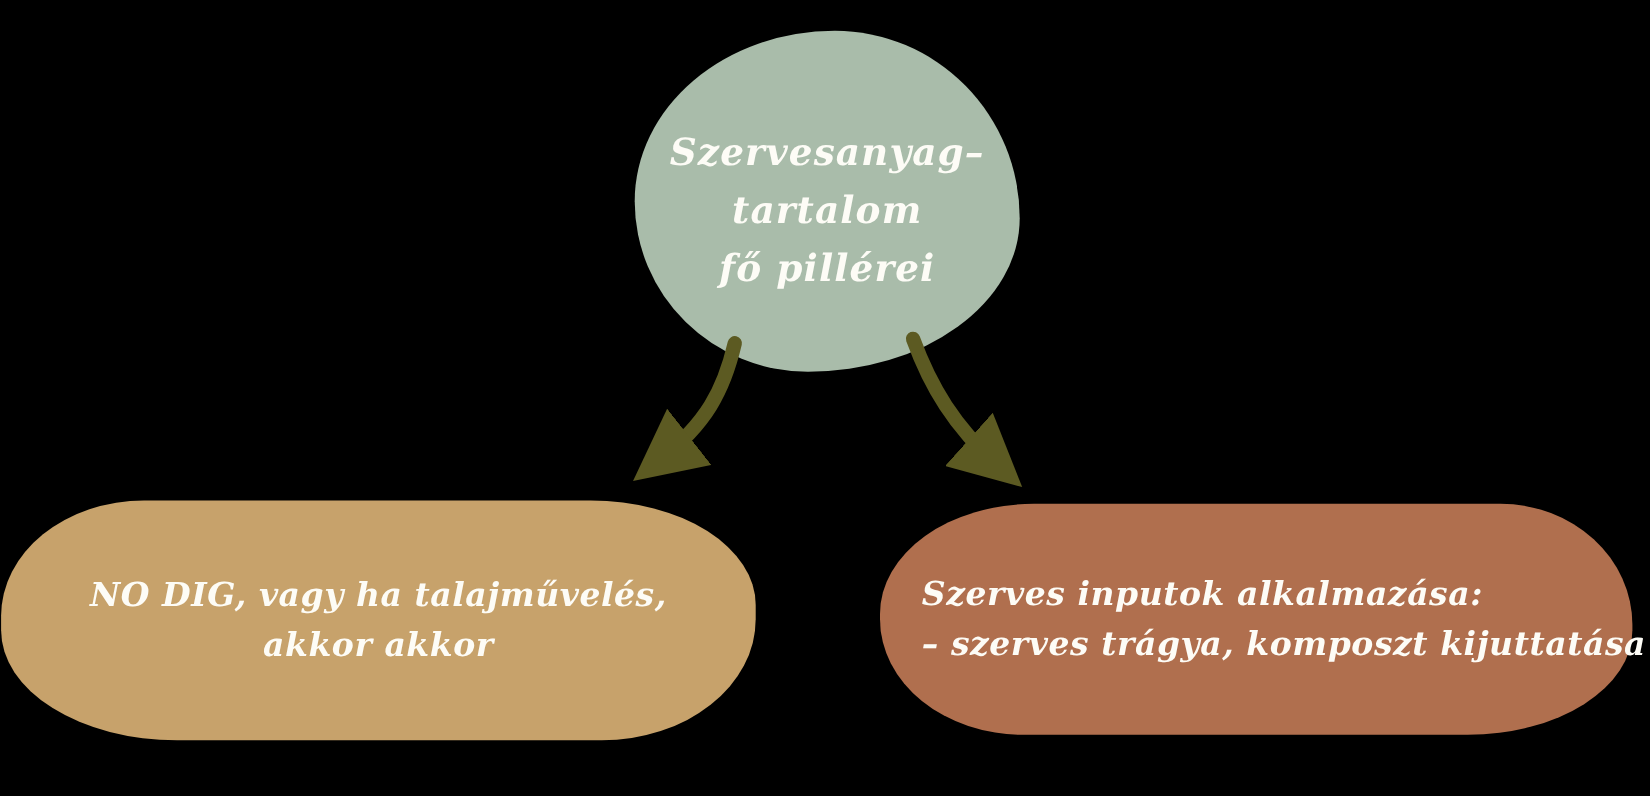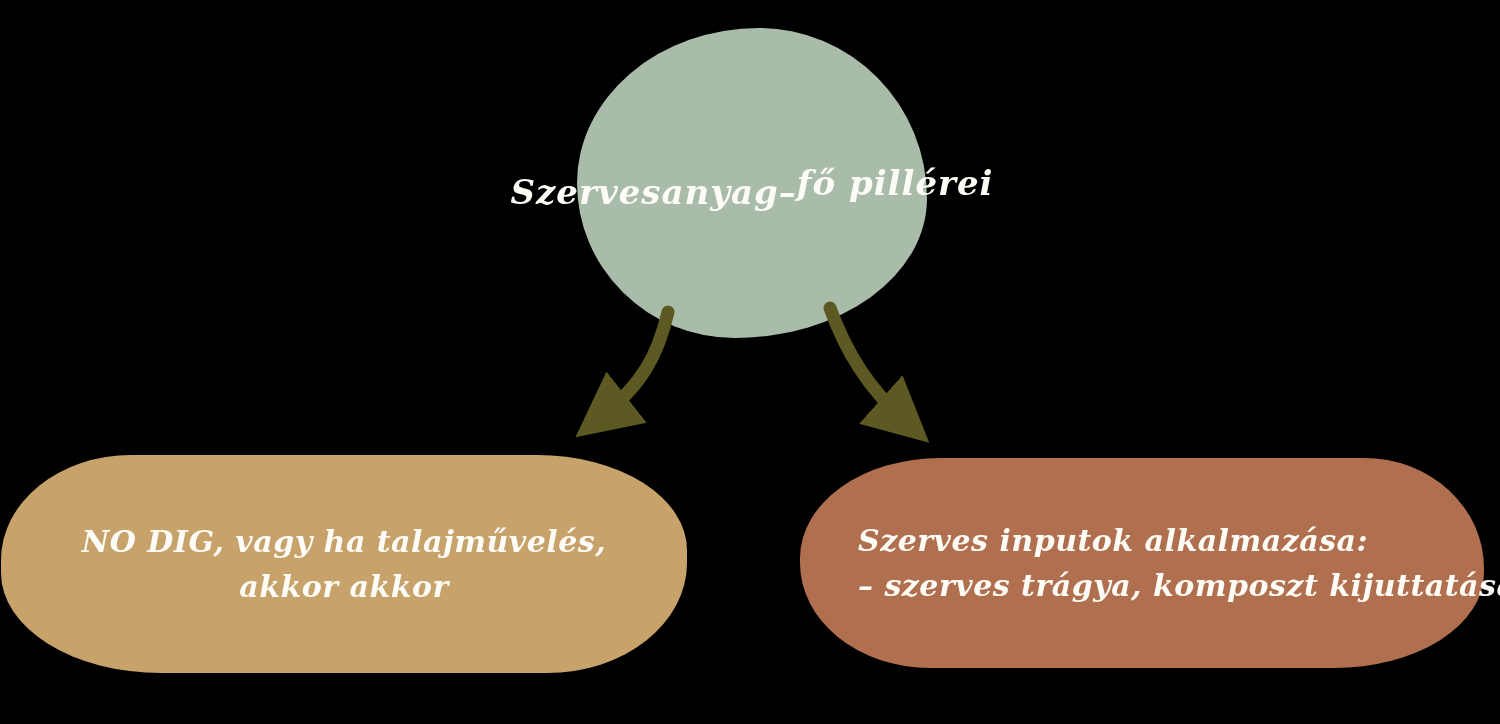--- a/index.html
+++ b/index.html
@@ -19,21 +19,21 @@
   
   .center-node {
     position: absolute;
     left: 577px;
     top: 28px;
     width: 350px;
     height: 310px;
     background: #a9bcaa;
     border-radius: 52% 48% 55% 45% / 50% 55% 45% 50%;
     display: flex;
-    flex-direction: row;
+    flex-direction: column;
     align-items: center;
     justify-content: center;
     text-align: center;
   }
   .center-node .line {
     color: #fdfcf6;
     font-size: 34px;
     font-style: italic;
     font-weight: 600;
     line-height: 1.55;
@@ -83,30 +83,31 @@
     top: 458px;
     width: 684px;
     height: 210px;
     background: #b06f4e;
     border-radius: 140px 120px 150px 130px / 100px 110px 95px 105px;
     text-align: left;
     align-items: flex-start;
     padding-left: 0;
   }
   .blob-right .line {
-    margin-left: 58px;
+    margin-left: 38px;
   }
 </style>
 </head>
 <body>
 
 <div class="canvas">
 
   <div class="center-node">
     <div class="line">Szervesanyag–</div>
+    <div class="line">tartalom</div>
     <div class="line">fő pillérei</div>
   </div>
 
   <svg class="arrows" viewBox="0 0 1500 724" xmlns="http://www.w3.org/2000/svg">
     <defs>
       <marker id="ah" markerWidth="5" markerHeight="5" refX="2.6" refY="2.5" orient="auto">
         <path d="M0,0 L5,2.5 L0,5 Z" fill="#5c5a22"></path>
       </marker>
     </defs>
     <path d="M 668 312 C 658 355, 642 385, 600 418" fill="none" stroke="#5c5a22" stroke-width="13" stroke-linecap="round" marker-end="url(#ah)"></path>

